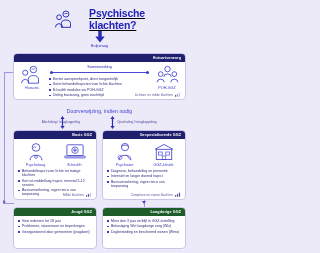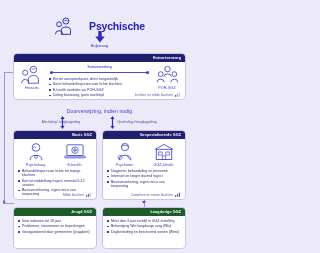--- a/index.html
+++ b/index.html
@@ -7,22 +7,22 @@
     width: 199px; height: 253px;
     background: #eceaf8;
     font-family: "Liberation Sans", sans-serif;
     overflow: hidden;
     position: relative;
   }
   .canvas { position: relative; width: 199px; height: 253px; }
 
   
   .title-row {
-    position: absolute; left: 0; top: 16px; width: 199px;
-    display: flex; align-items: center; justify-content: center; gap: 13px;
+    position: absolute; left: 0; top: 8px; width: 199px;
+    display: flex; align-items: center; justify-content: center; gap: 13px; text-decoration: underline;
   }
   .title-text {
     color: #2222b8; font-weight: bold; font-size: 10.5px;
     line-height: 11.5px; letter-spacing: -0.2px;
   }
   .doc-icon { width: 22px; height: 22px; }
 
   .down-arrow-main {
     position: absolute; left: 50%; top: 31px; transform: translateX(-50%);
     width: 11px; height: 12px;
@@ -156,20 +156,21 @@
       <svg viewBox="0 0 24 24" width="22" height="22">
         <circle cx="13" cy="5.5" r="3.3" fill="none" stroke="#2222b8" stroke-width="1"></circle>
         <path d="M8 16 q0-4 5-4 q5 0 5 4 l0 4 l-10 0 z" fill="none" stroke="#2222b8" stroke-width="1"></path>
         <circle cx="5.5" cy="9" r="2.6" fill="none" stroke="#2222b8" stroke-width="1"></circle>
         <path d="M1.6 20 q0-4 3.9-4 q3.9 0 3.9 4" fill="none" stroke="#2222b8" stroke-width="1"></path>
         <line x1="11.3" y1="5" x2="14.7" y2="5" stroke="#2222b8" stroke-width="0.8"></line>
       </svg>
     </span>
     <span>
       <div class="title-text">Psychische</div>
+      <div class="title-text">klachten?</div>
     </span>
   </div>
 
   <span class="down-arrow-main">
     <svg viewBox="0 0 12 14" width="11" height="12">
       <rect x="4" y="0" width="4" height="7" fill="#2d2db5"></rect>
       <path d="M0.5 6.5 L11.5 6.5 L6 13.5 Z" fill="#2d2db5"></path>
     </svg>
   </span>
 

